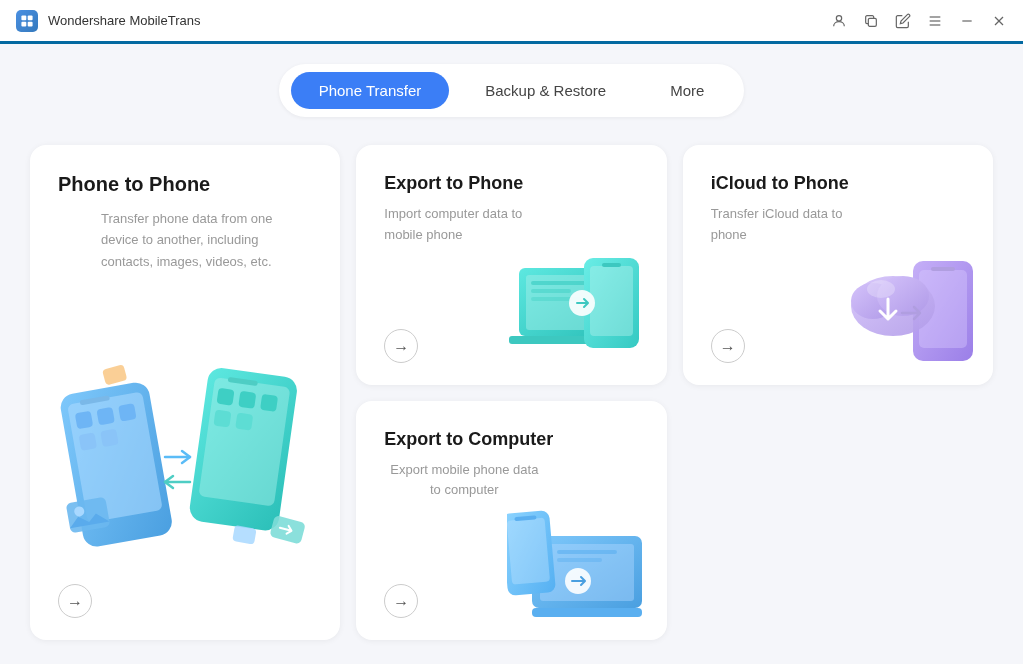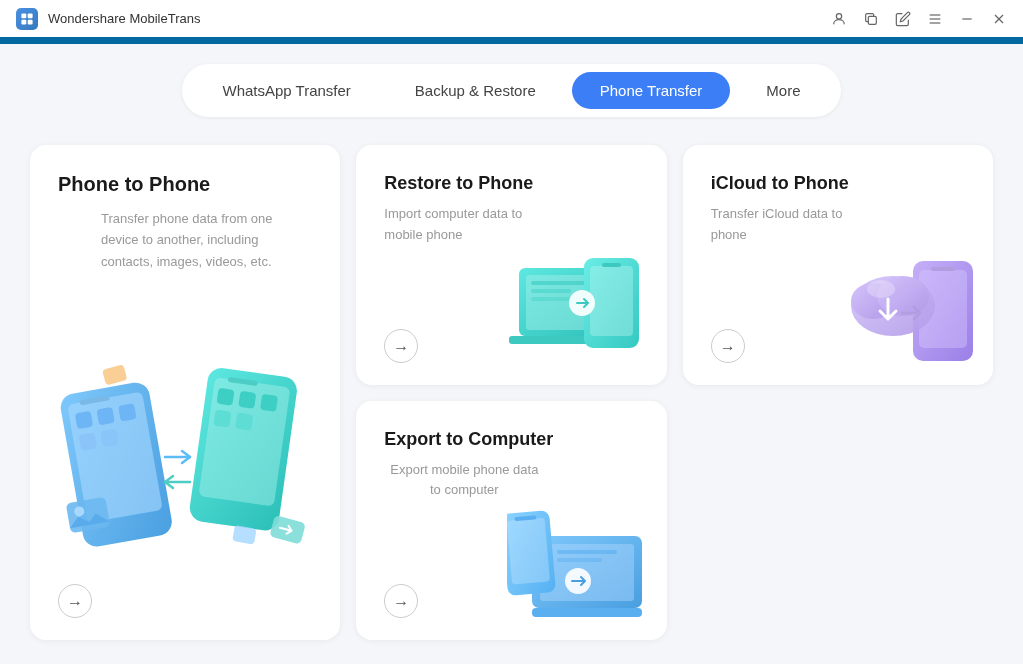--- a/index.html
+++ b/index.html
@@ -14,21 +14,21 @@
       flex-direction: column;
     }
 
     
     .title-bar {
       background: #ffffff;
       height: 44px;
       display: flex;
       align-items: center;
       padding: 0 16px;
-      border-bottom: 7px solid #0369a1;
+      border-bottom: 3px solid #0369a1;
       flex-shrink: 0;
     }
 
     .title-bar-icon {
       width: 22px;
       height: 22px;
       background: linear-gradient(135deg, #4a90e2, #357abd);
       border-radius: 5px;
       display: flex;
       align-items: center;
@@ -195,23 +195,22 @@
         <line x1="18" y1="6" x2="6" y2="18"></line>
           <line x1="6" y1="6" x2="18" y2="18"></line>
       </svg>
     </span>
   </div>
 </div>
 
 <div class="main-content">
 
   <div class="nav-tabs">
-    <div class="nav-tab">WhatsApp Transfer</div>
+    <div class="nav-tab active">Phone Transfer</div>
     <div class="nav-tab">Backup &amp; Restore</div>
-    <div class="nav-tab active">Phone Transfer</div>
     <div class="nav-tab">More</div>
   </div>
 
   <div class="cards-grid">
 
     <div class="card card-large">
       <div style="font-size:20px;font-weight:700;color:#1a1a1a;margin-bottom:12px;">Phone to Phone</div>
       <div style="font-size:13px;color:#999;line-height:1.65;max-width:220px;margin-left:43px;">Transfer phone data from one device to another, including contacts, images, videos, etc.</div>
 
       <div style="position:absolute;bottom:55px;left:10px;right:10px;display:flex;justify-content:center;align-items:flex-end;">
@@ -272,21 +271,21 @@
               <stop offset="100%" stop-color="#2bbfb8"></stop>
             </linearGradient>
           </defs>
         </svg>
       </div>
 
       <div class="card-arrow" style="position:absolute;bottom:22px;left:28px;">→</div>
     </div>
 
     <div class="card" style="position:relative;overflow:hidden;">
-      <div style="font-size:18px;font-weight:700;color:#1a1a1a;margin-bottom:10px;">Restore to Phone</div>
+      <div style="font-size:18px;font-weight:700;color:#1a1a1a;margin-bottom:10px;">Export to Phone</div>
       <div style="font-size:13px;color:#999;line-height:1.6;max-width:160px;">Import computer data to mobile phone</div>
       <div class="card-arrow" style="position:absolute;bottom:22px;left:28px;">→</div>
 
       <div style="position:absolute;right:8px;bottom:8px;">
         <svg width="150" height="130" viewBox="0 0 150 130" fill="none">
 
           <g transform="translate(0, 20)">
             <rect x="10" y="5" width="100" height="68" rx="6" fill="url(#tealGrad2)"></rect>
             <rect x="17" y="12" width="86" height="55" rx="3" fill="#a0ede8" opacity="0.5"></rect>
             <rect x="0" y="73" width="120" height="8" rx="3" fill="#3dc8c0"></rect>

